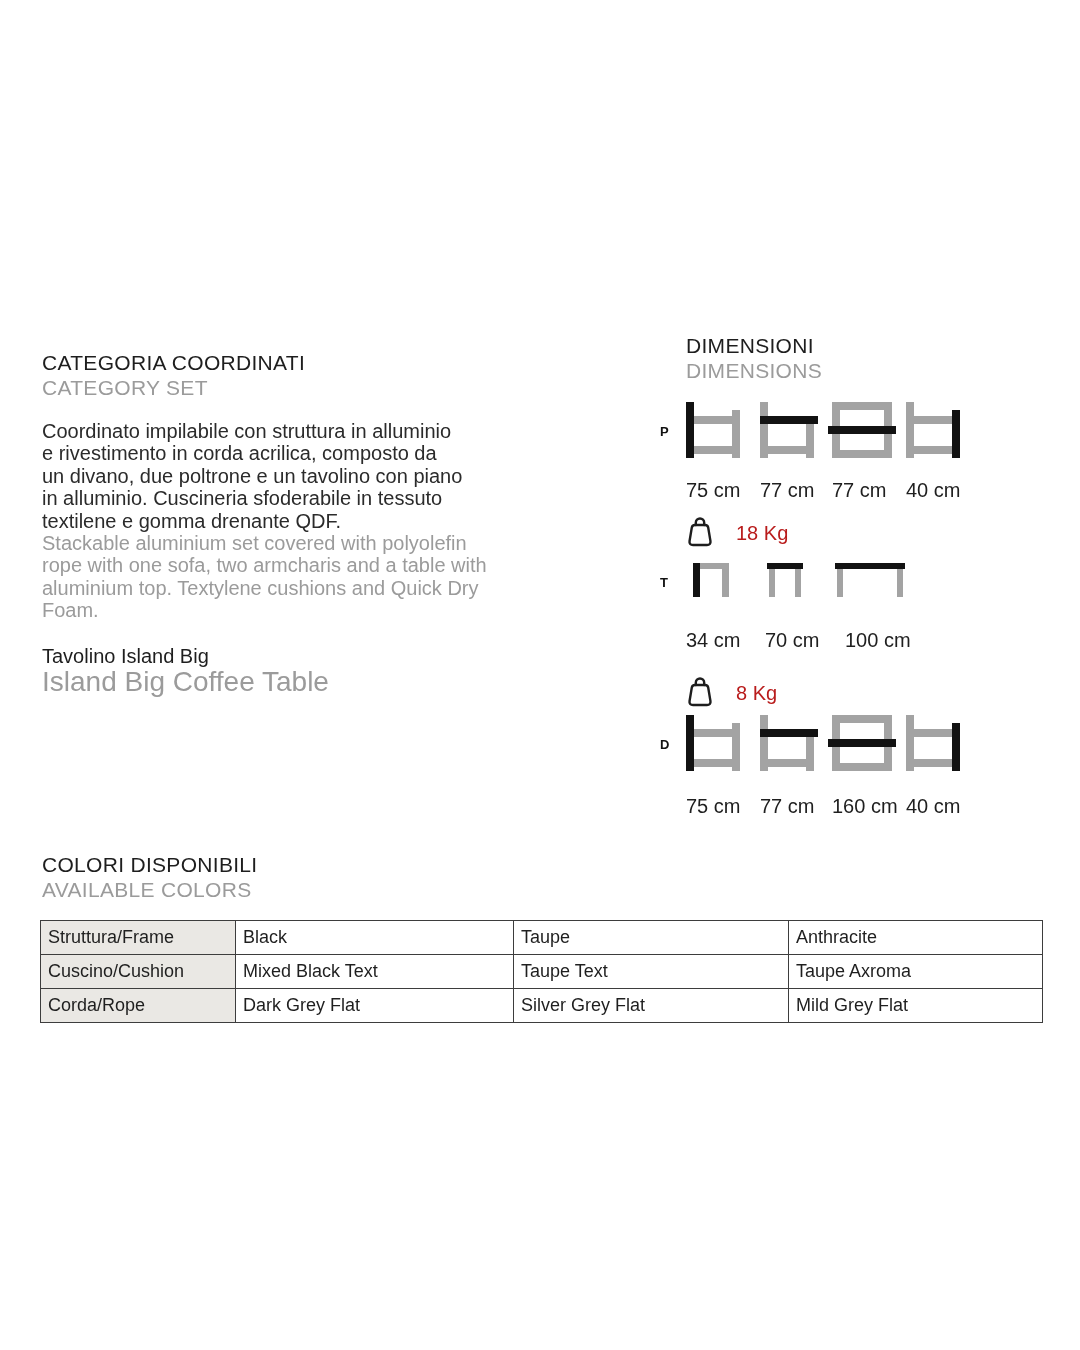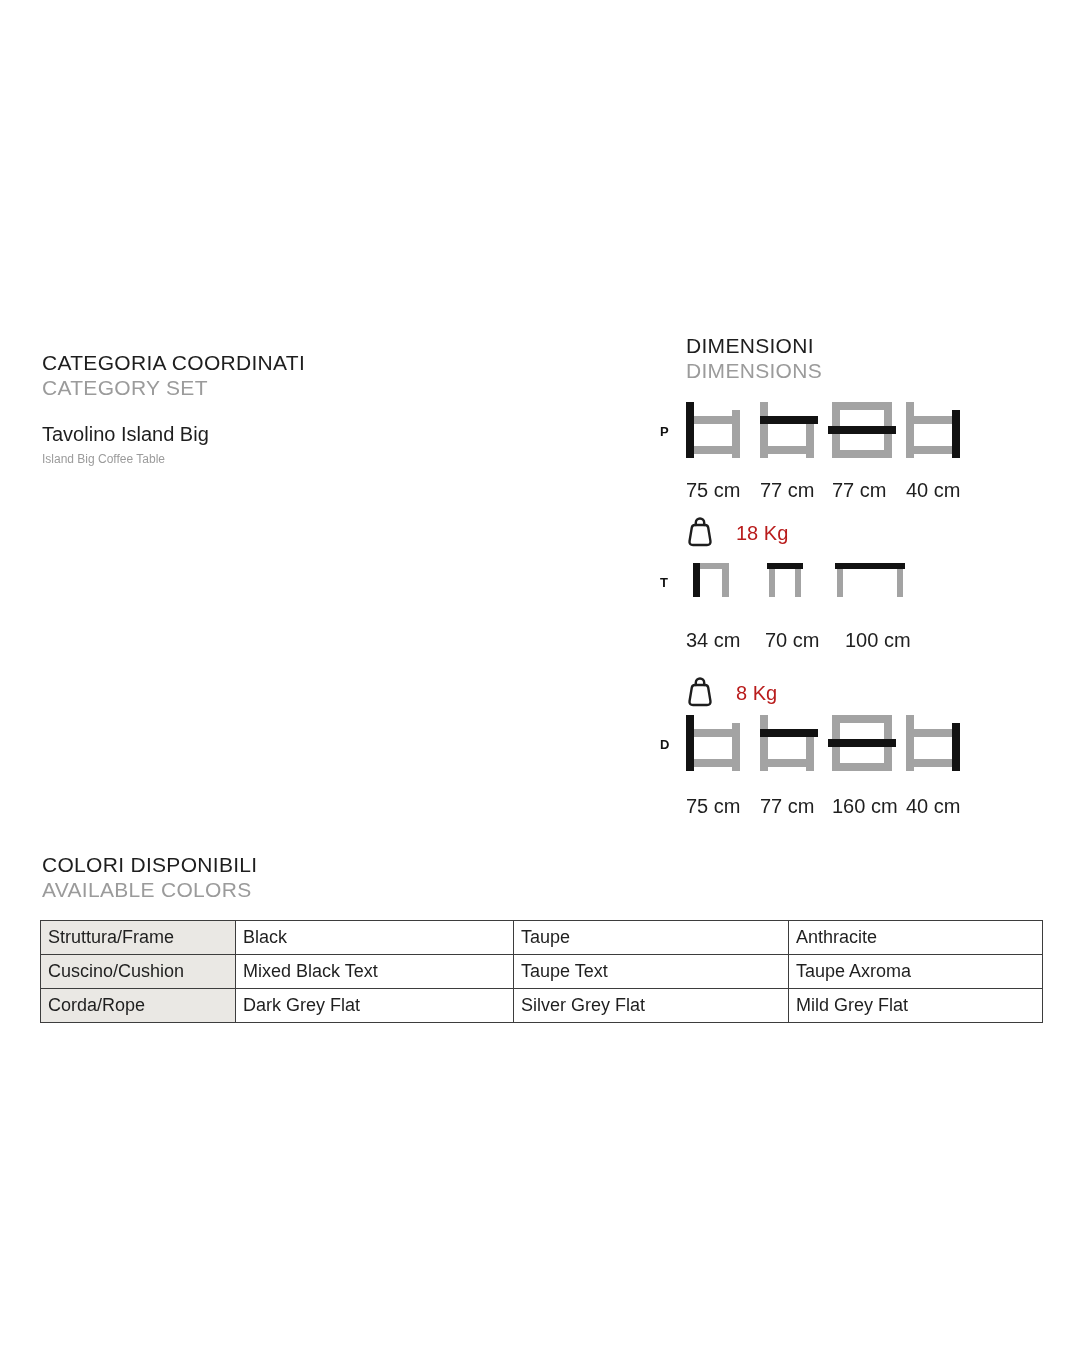--- a/index.html
+++ b/index.html
@@ -14,21 +14,21 @@
   body{margin:0;background:#ffffff;font-family:"Liberation Sans",sans-serif;}
   .canvas{position:relative;width:1080px;height:1350px;background:#ffffff;overflow:hidden;}
 
   .h-it{font-size:21px;line-height:25px;color:var(--text-dark);letter-spacing:.3px;}
   .h-en{font-size:21px;line-height:25px;color:var(--text-gray);letter-spacing:.3px;}
 
   .category-section{position:absolute;left:42px;top:350px;width:540px;}
   .body-it{font-size:20px;line-height:22.4px;color:#2b2b2b;white-space:pre-line;margin-top:20px;}
   .body-en{font-size:20px;line-height:22.4px;color:var(--text-gray);white-space:pre-line;}
   .prod-it{font-size:20px;line-height:25px;color:var(--text-dark);margin-top:22px;}
-  .prod-en{font-size:12px;line-height:25px;color:var(--text-gray);}
+  .prod-en{font-size:28px;line-height:25px;color:var(--text-gray);}
 
   .dim-head{position:absolute;left:686px;top:333px;}
 
   .dim-block{position:absolute;left:686px;}
   .row-letter{position:absolute;left:-26px;font-size:13px;font-weight:bold;color:#111;}
   .icons-row{display:flex;align-items:flex-start;}
   .iw{flex:0 0 auto;}
   .measures-row{display:flex;}
   .measure{font-size:20px;line-height:22px;color:#1f1f1f;display:inline-block;}
   .weight-row{display:flex;align-items:center;margin-top:15px;height:34px;}
@@ -47,20 +47,29 @@
   .colors-table td.v3{width:254px;}
 </style>
 </head>
 <body>
 
 <div class="canvas">
 
   <section class="category-section">
     <div class="h-it">CATEGORIA COORDINATI</div>
     <div class="h-en">CATEGORY SET</div>
+    <p class="body-it">Coordinato impilabile con struttura in alluminio
+e rivestimento in corda acrilica, composto da
+un divano, due poltrone e un tavolino con piano
+in alluminio. Cuscineria sfoderabile in tessuto
+textilene e gomma drenante QDF.</p>
+    <p class="body-en">Stackable aluminium set covered with polyolefin
+rope with one sofa, two armcharis and a table with
+aluminium top. Textylene cushions and Quick Dry
+Foam.</p>
     <div class="prod-it">Tavolino Island Big</div>
     <div class="prod-en">Island Big Coffee Table</div>
   </section>
 
   <div class="dim-head">
     <div class="h-it">DIMENSIONI</div>
     <div class="h-en">DIMENSIONS</div>
   </div>
 
   <div class="dim-block" style="top:402px;">

